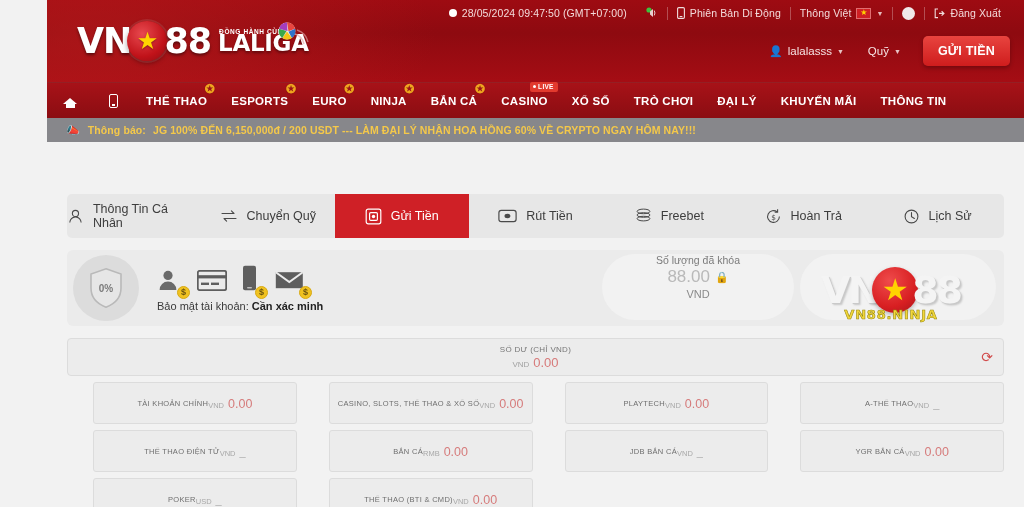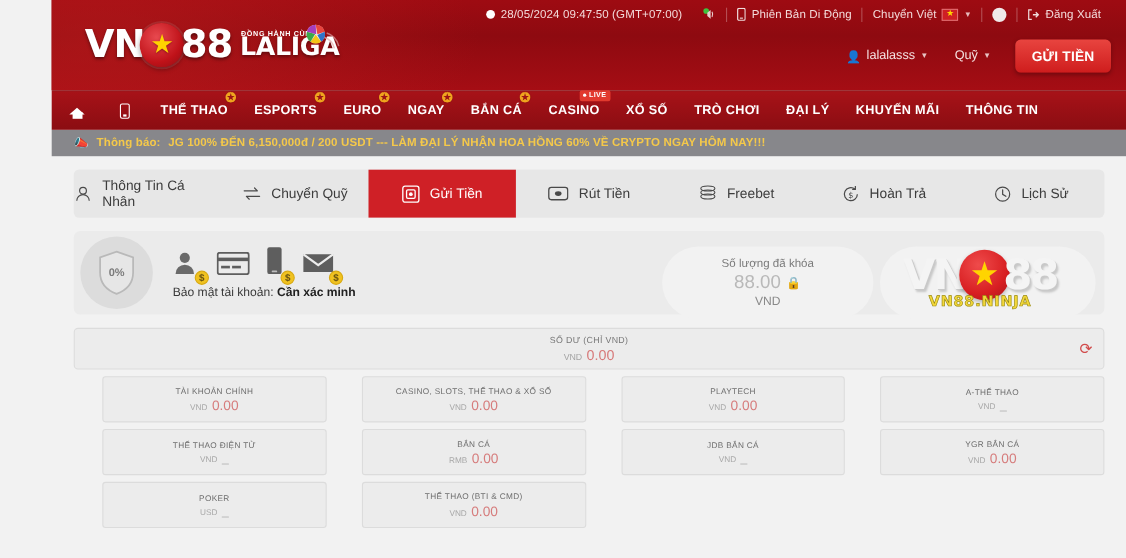--- a/index.html
+++ b/index.html
@@ -155,21 +155,21 @@
     height: 24px; background: #87878b;
     display: flex; align-items: center; gap: 7px;
     padding-left: 20px;
     color: #f4c84a; font-size: 10.5px; font-weight: 700; letter-spacing: .1px;
     overflow: hidden; white-space: nowrap;
   }
   .megaphone { color: #f4c84a; font-size: 11px; transform: scaleX(-1); }
   .announce .label { color: #f4c84a; }
 
   
-  .tabs-wrap { padding: 12px 20px 0 20px; }
+  .tabs-wrap { padding: 12px 20px 0 20px; margin-top: 40px; }
   .tabs {
     display: flex; align-items: stretch;
     background: #e7e7e7; border-radius: 5px; overflow: hidden;
     height: 44px;
   }
   .tab {
     flex: 1; display: flex; align-items: center; justify-content: center; gap: 9px;
     font-size: 12.5px; color: #3d3d3d; cursor: pointer;
   }
   .tab.active { background: #cf2026; color: #fff; font-weight: 400; }
@@ -199,23 +199,23 @@
     width: 13px; height: 13px; border-radius: 50%;
     background: #f0c220; color: #6b5410;
     font-size: 9px; font-weight: 700;
     display: flex; align-items: center; justify-content: center;
     border: 1px solid #d8a912;
   }
   .verif-text { font-size: 11px; color: #3a3a3a; }
   .verif-text b { color: #222; }
 
   .locked-card, .promo-card {
-    position: absolute; top: 14px;
+    position: absolute; top: 4px;
     height: 66px; border-radius: 33px; background: #f2f2f2;
-    display: flex; flex-direction: column; align-items: center; justify-content: center;
+    display: flex; flex-direction: column; align-items: center; 
   }
   .locked-card { right: 210px; width: 192px; }
   .promo-card { right: 8px; width: 196px; }
   .lc-label { font-size: 10.5px; color: #7b7b7b; margin-bottom: 1px; }
   .lc-amount { font-size: 17px; color: #b9b9b9; display: flex; align-items: center; gap: 5px; }
   .lock-ico { font-size: 11px; color: #9b9b9b; }
   .lc-cur { font-size: 11px; color: #8a8a8a; margin-top: 1px; }
 
   
   .watermark {
@@ -263,21 +263,21 @@
   }
 
   
   .wallets {
     margin: 6px 20px 0 20px;
     display: grid; grid-template-columns: repeat(4, 1fr);
     gap: 6px;
   }
   .wallet {
     height: 42px; background: #ececec; border: 1px solid #dcdcdc; border-radius: 3px;
-    display: flex; flex-direction: column; align-items: center; justify-content: center;
+    display: flex; flex-direction: row; align-items: center; justify-content: center;
     cursor: pointer;
     margin-left: 26px;
   }
   .w-name { font-size: 7.5px; color: #6e6e6e; letter-spacing: .3px; text-transform: uppercase; }
   .w-val { margin-top: 2px; display: flex; align-items: baseline; gap: 4px; }
   .w-cur { font-size: 7.5px; color: #a8a8a8; }
   .w-amt { font-size: 12.5px; color: #d67c7c; }
   .w-amt.dash { color: #b0b0b0; font-size: 11px; }
   .wallet.empty { background: transparent; border: none; cursor: default; }
 </style>
@@ -303,21 +303,21 @@
       <div class="divider"></div>
       <div class="seg">
         <svg width="8" height="12" viewBox="0 0 8 12">
           <rect x="0.6" y="0.6" width="6.8" height="10.8" rx="1.2" fill="none" stroke="#f0dcdc" stroke-width="1.1"></rect>
           <rect x="2.6" y="9" width="2.8" height="1" fill="#f0dcdc"></rect>
         </svg>
         <span>Phiên Bản Di Động</span>
       </div>
       <div class="divider"></div>
       <div class="seg">
-        <span>Chuyển Việt</span>
+        <span>Thông Việt</span>
         <span class="flag-vn"></span>
         <span class="caret">▼</span>
       </div>
       <div class="divider"></div>
       <div class="seg">
         <span class="circle-av"></span>
       </div>
       <div class="divider"></div>
       <div class="seg">
         <svg width="11" height="11" viewBox="0 0 11 11">
@@ -378,21 +378,21 @@
     </div>
     <div class="nav-item">
       <span>ESPORTS</span>
       <span class="star-badge">✪</span>
     </div>
     <div class="nav-item">
       <span>EURO</span>
       <span class="star-badge">✪</span>
     </div>
     <div class="nav-item">
-      <span>NGAY</span>
+      <span>NINJA</span>
       <span class="star-badge">✪</span>
     </div>
     <div class="nav-item">
       <span>BẮN CÁ</span>
       <span class="star-badge">✪</span>
     </div>
     <div class="nav-item">
       <span>CASINO</span>
       <span class="live-badge">
         <span class="ld"></span>

